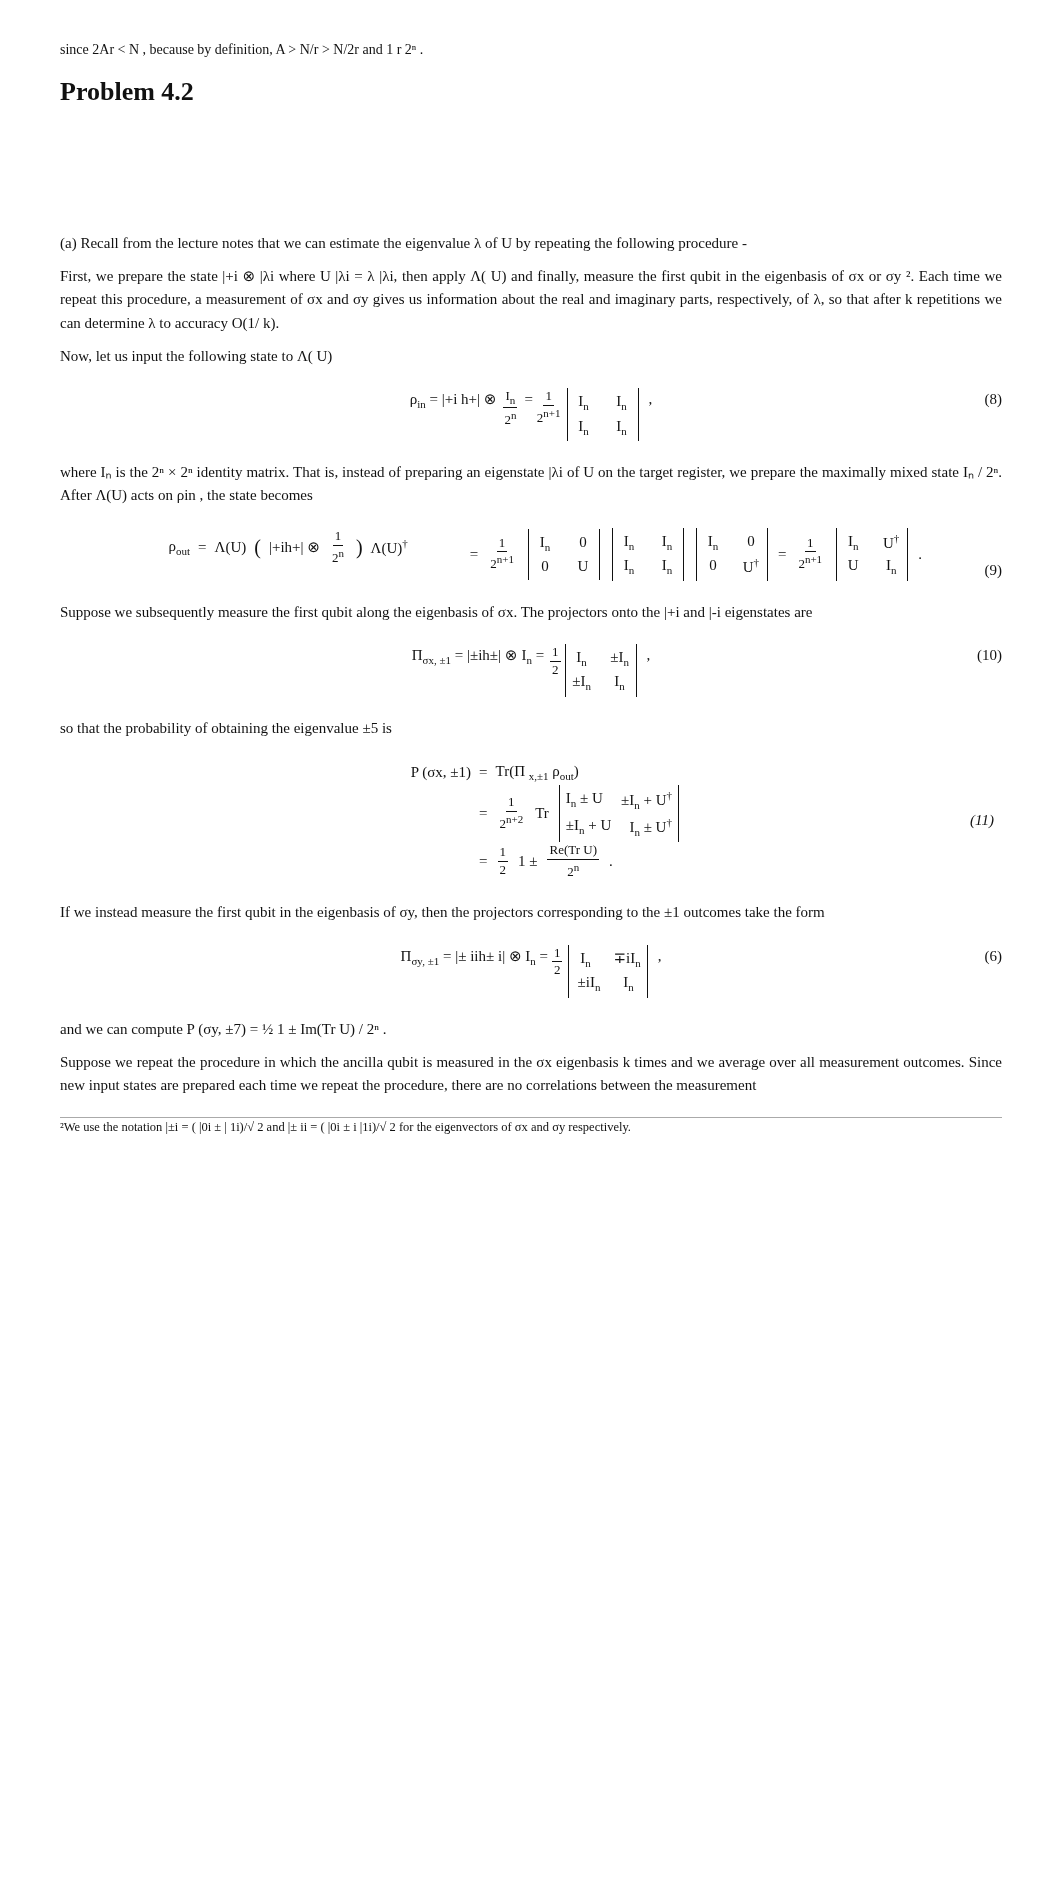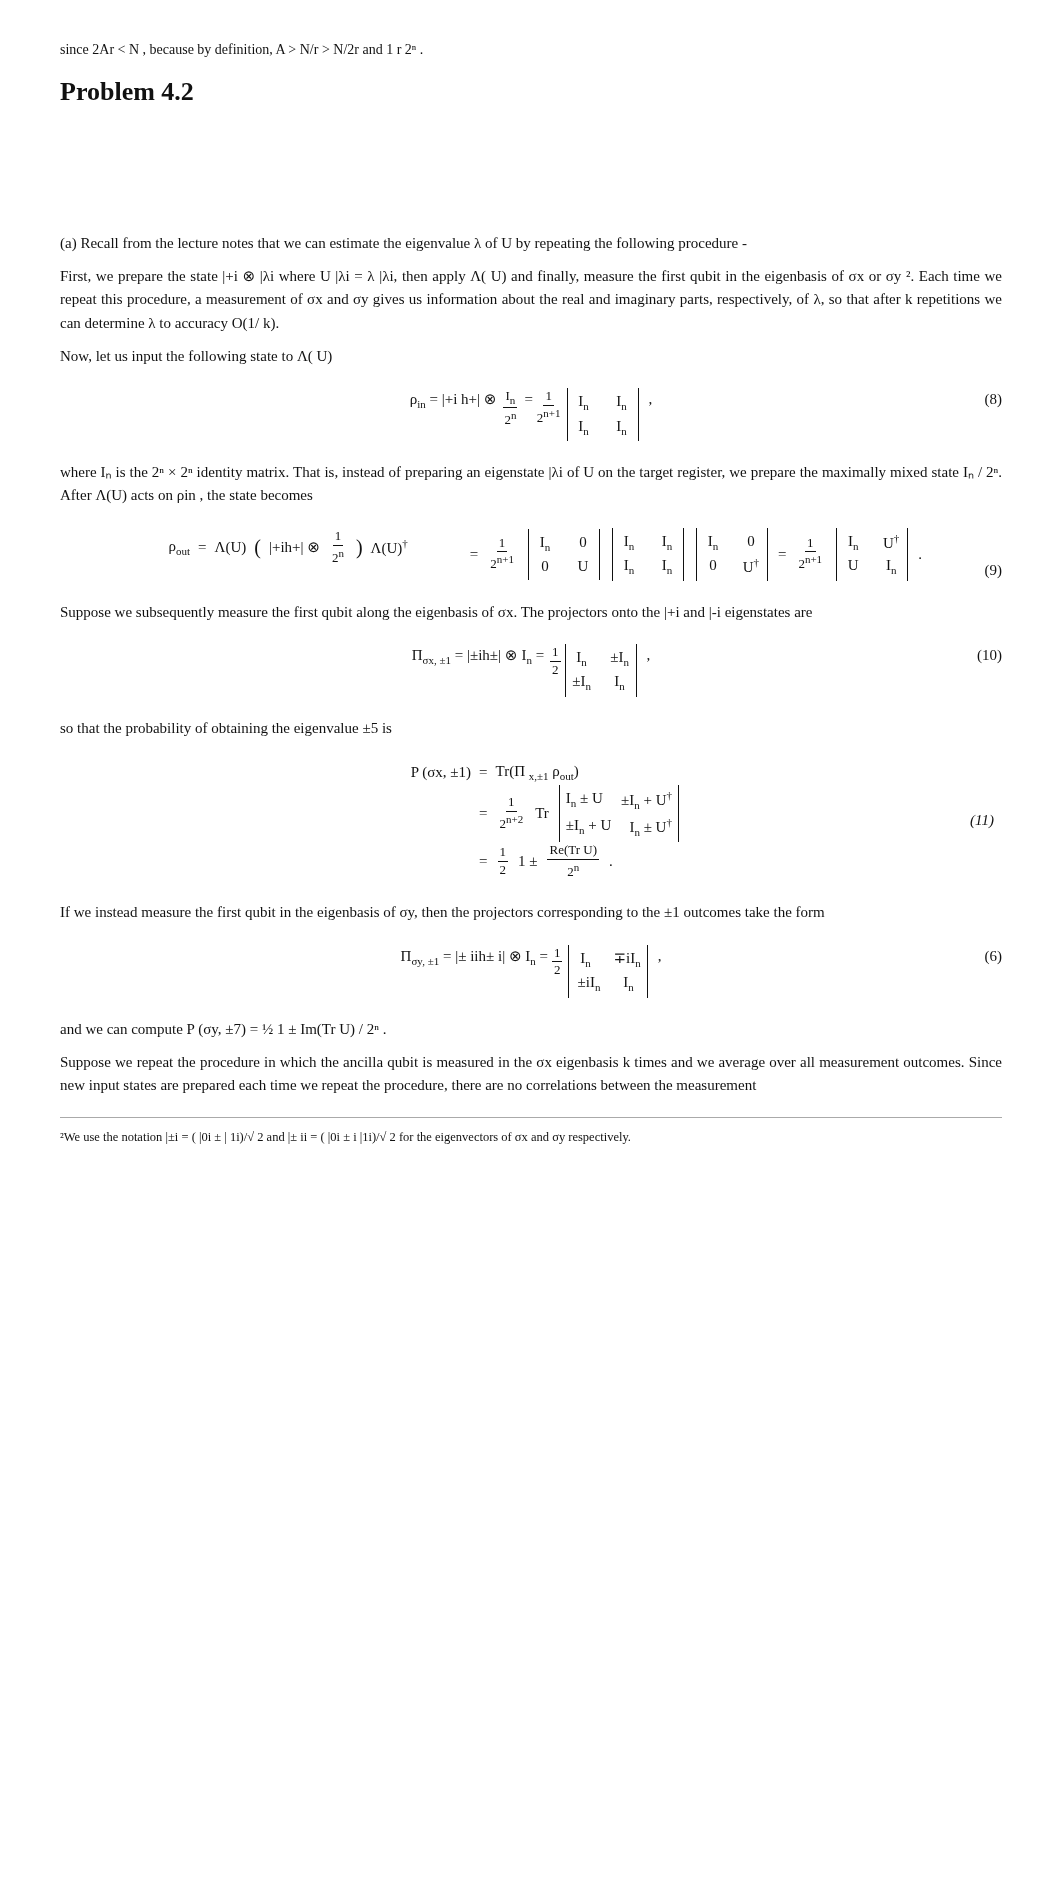--- a/index.html
+++ b/index.html
@@ -57,21 +57,21 @@
       margin: 0 2px;
       font-size: 13px;
     }
     .frac-num { border-bottom: 1px solid #111; padding: 0 2px; line-height: 1.3; }
     .frac-den { padding: 0 2px; line-height: 1.3; }
     .sub { font-size: 11px; vertical-align: sub; }
     .sup { font-size: 11px; vertical-align: super; }
     .footnote {
       font-size: 12.5px;
       border-top: 1px solid #aaa;
-      padding-top: 10px;
+      padding-top: 0;
       margin-top: 20px;
     }
     .center-block {
       display: flex;
       justify-content: center;
       align-items: flex-start;
       margin: 20px 0;
       position: relative;
     }
     .eq-num-right {

